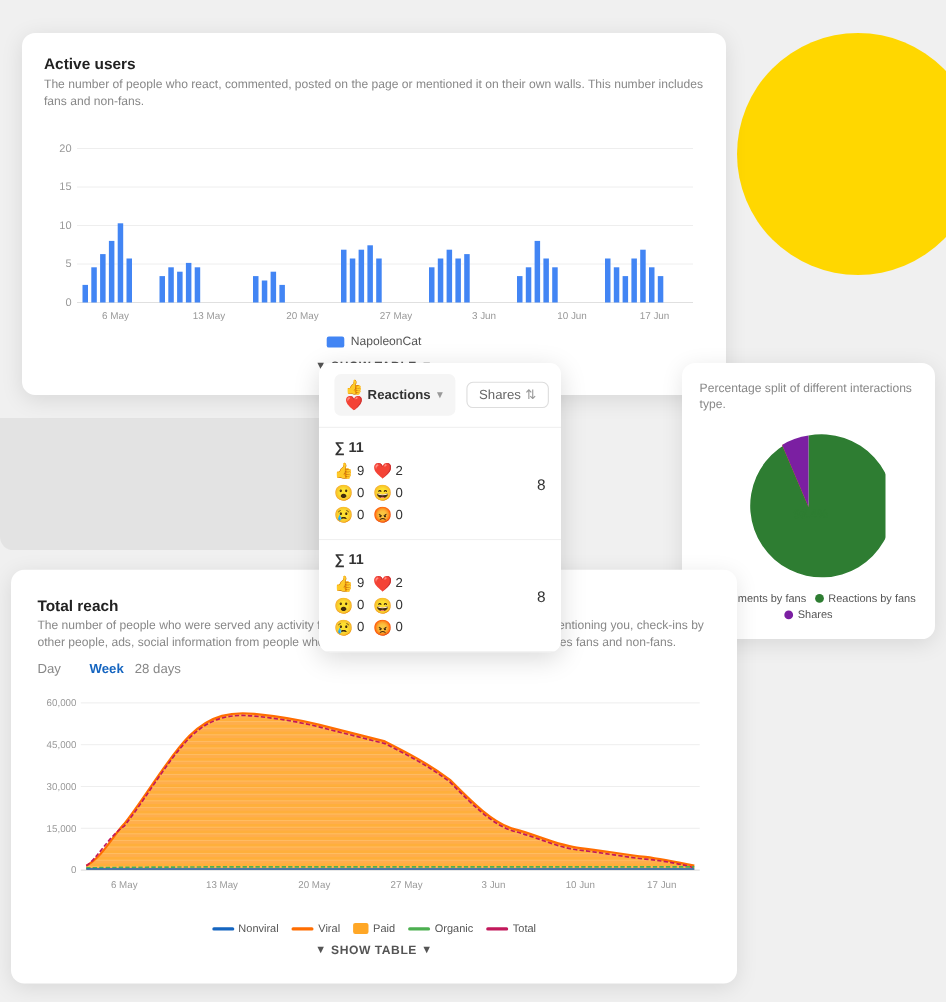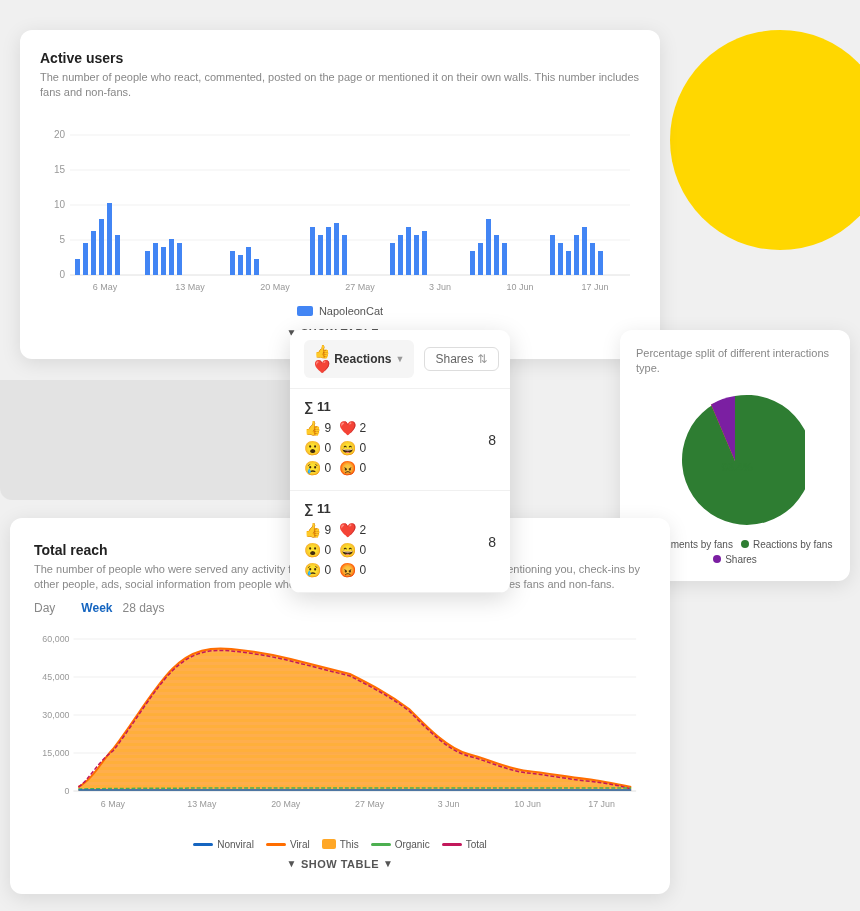--- a/index.html
+++ b/index.html
@@ -582,21 +582,21 @@
       <div class="legend-item">
         <div class="legend-line" style="background:#1565C0;"></div>
         <span>Nonviral</span>
       </div>
       <div class="legend-item">
         <div class="legend-line" style="background:#FF6D00;"></div>
         <span>Viral</span>
       </div>
       <div class="legend-item">
         <div class="legend-box" style="background:#FFA726;"></div>
-        <span>This</span>
+        <span>Paid</span>
       </div>
       <div class="legend-item">
         <div class="legend-line" style="background:#4CAF50;"></div>
         <span>Organic</span>
       </div>
       <div class="legend-item">
         <div class="legend-line" style="background:#C2185B;"></div>
         <span>Total</span>
       </div>
     </div>

